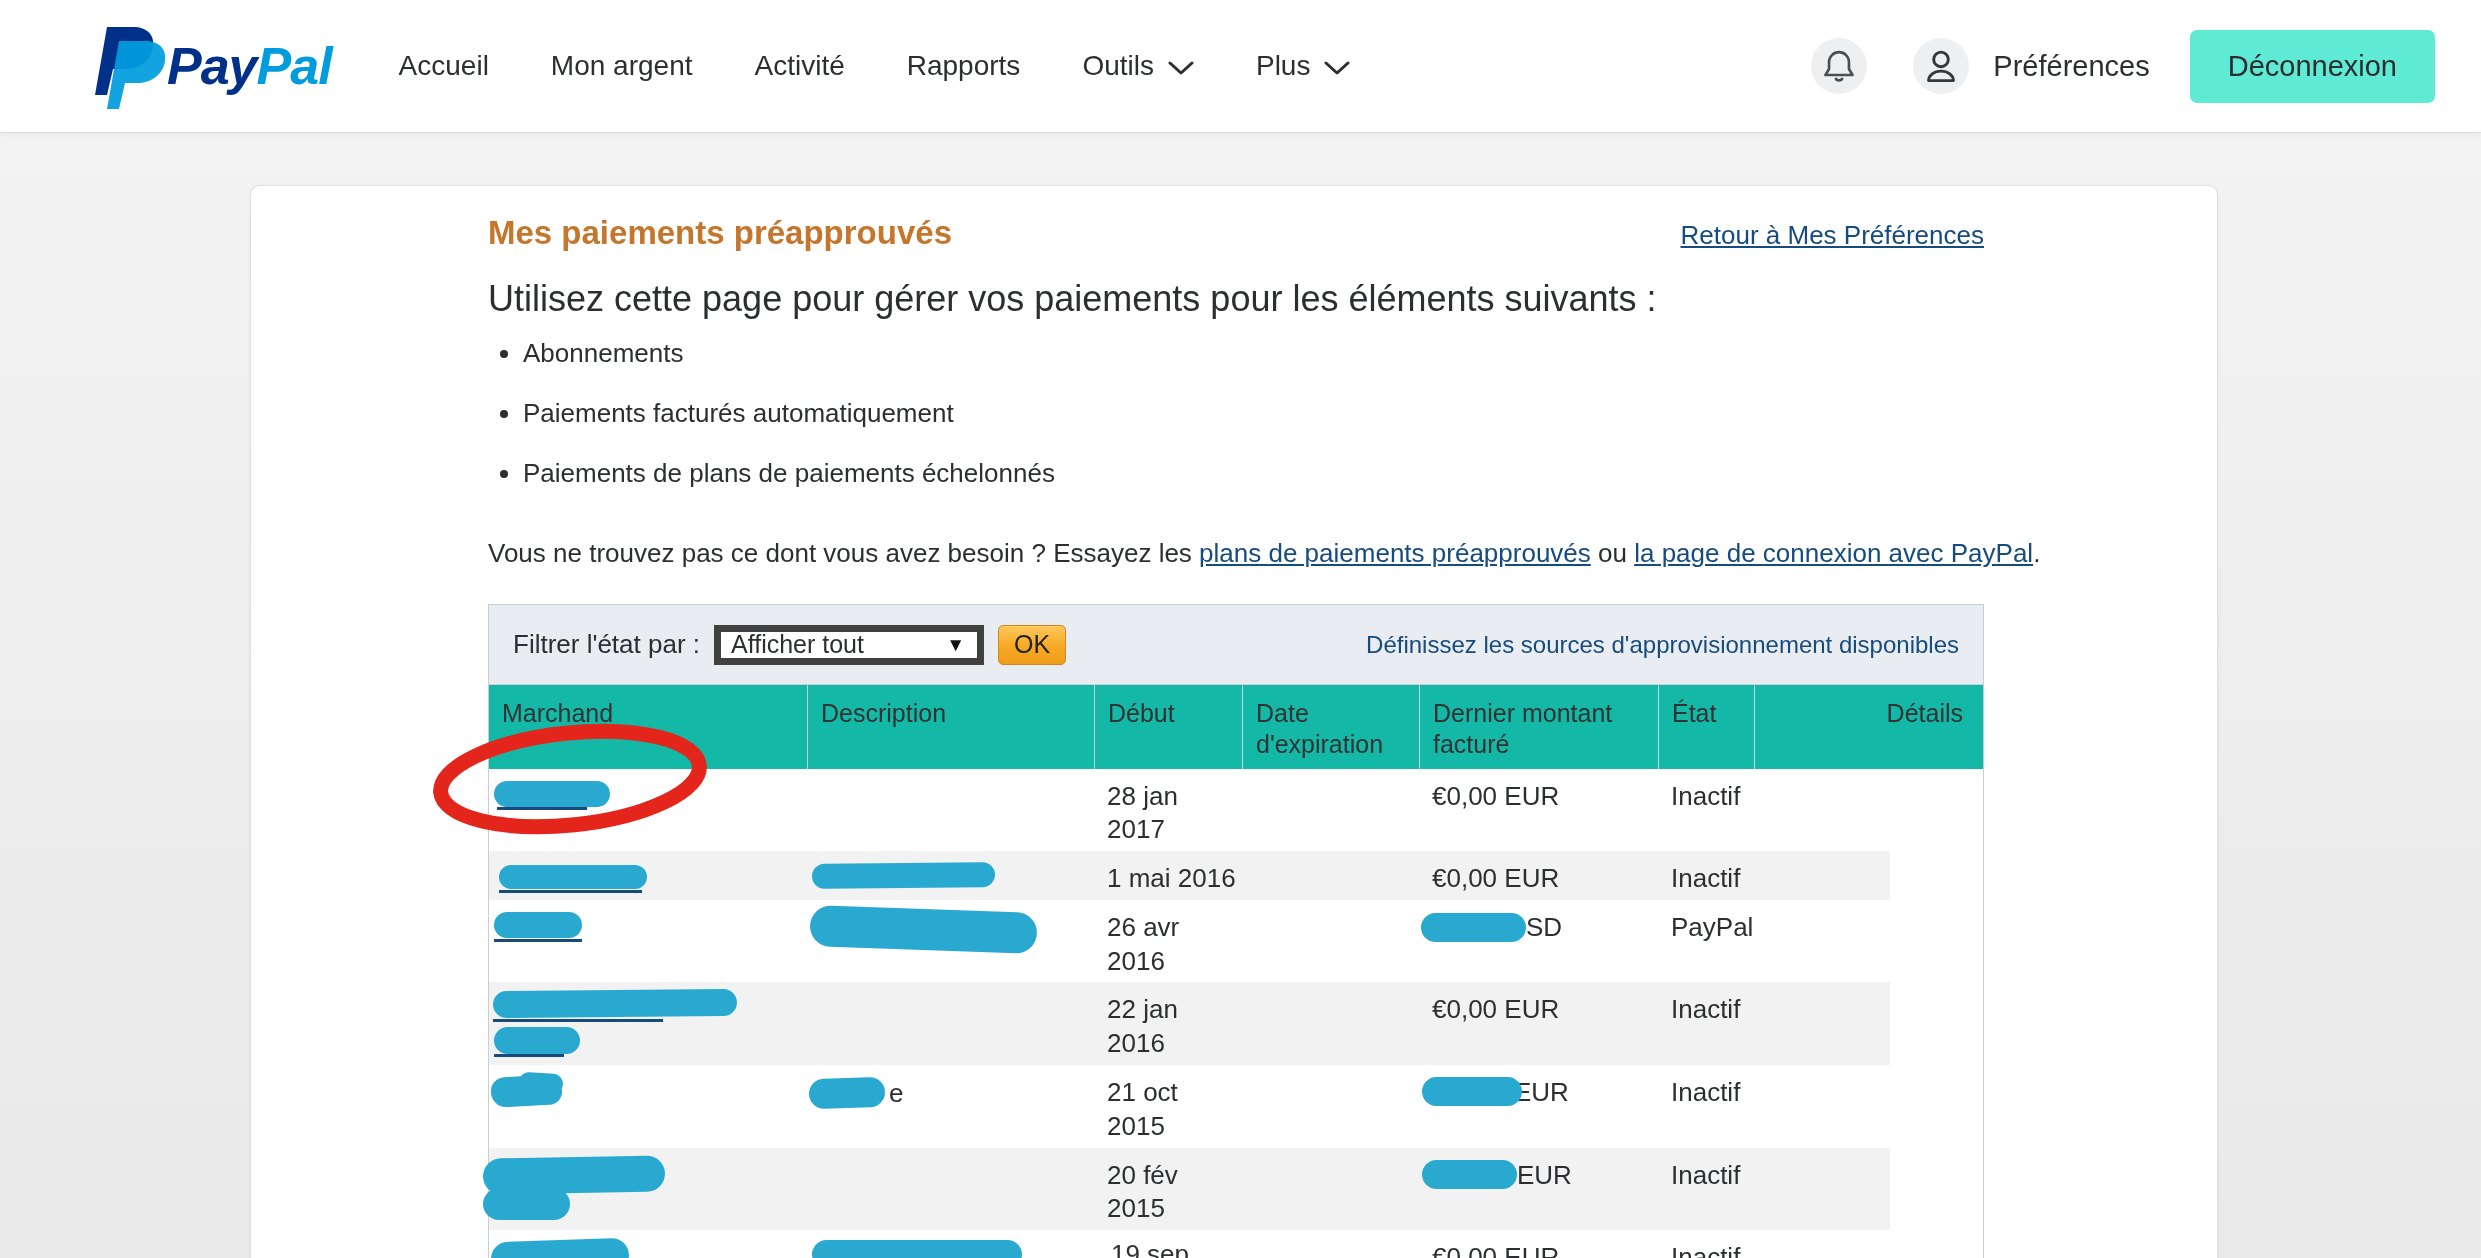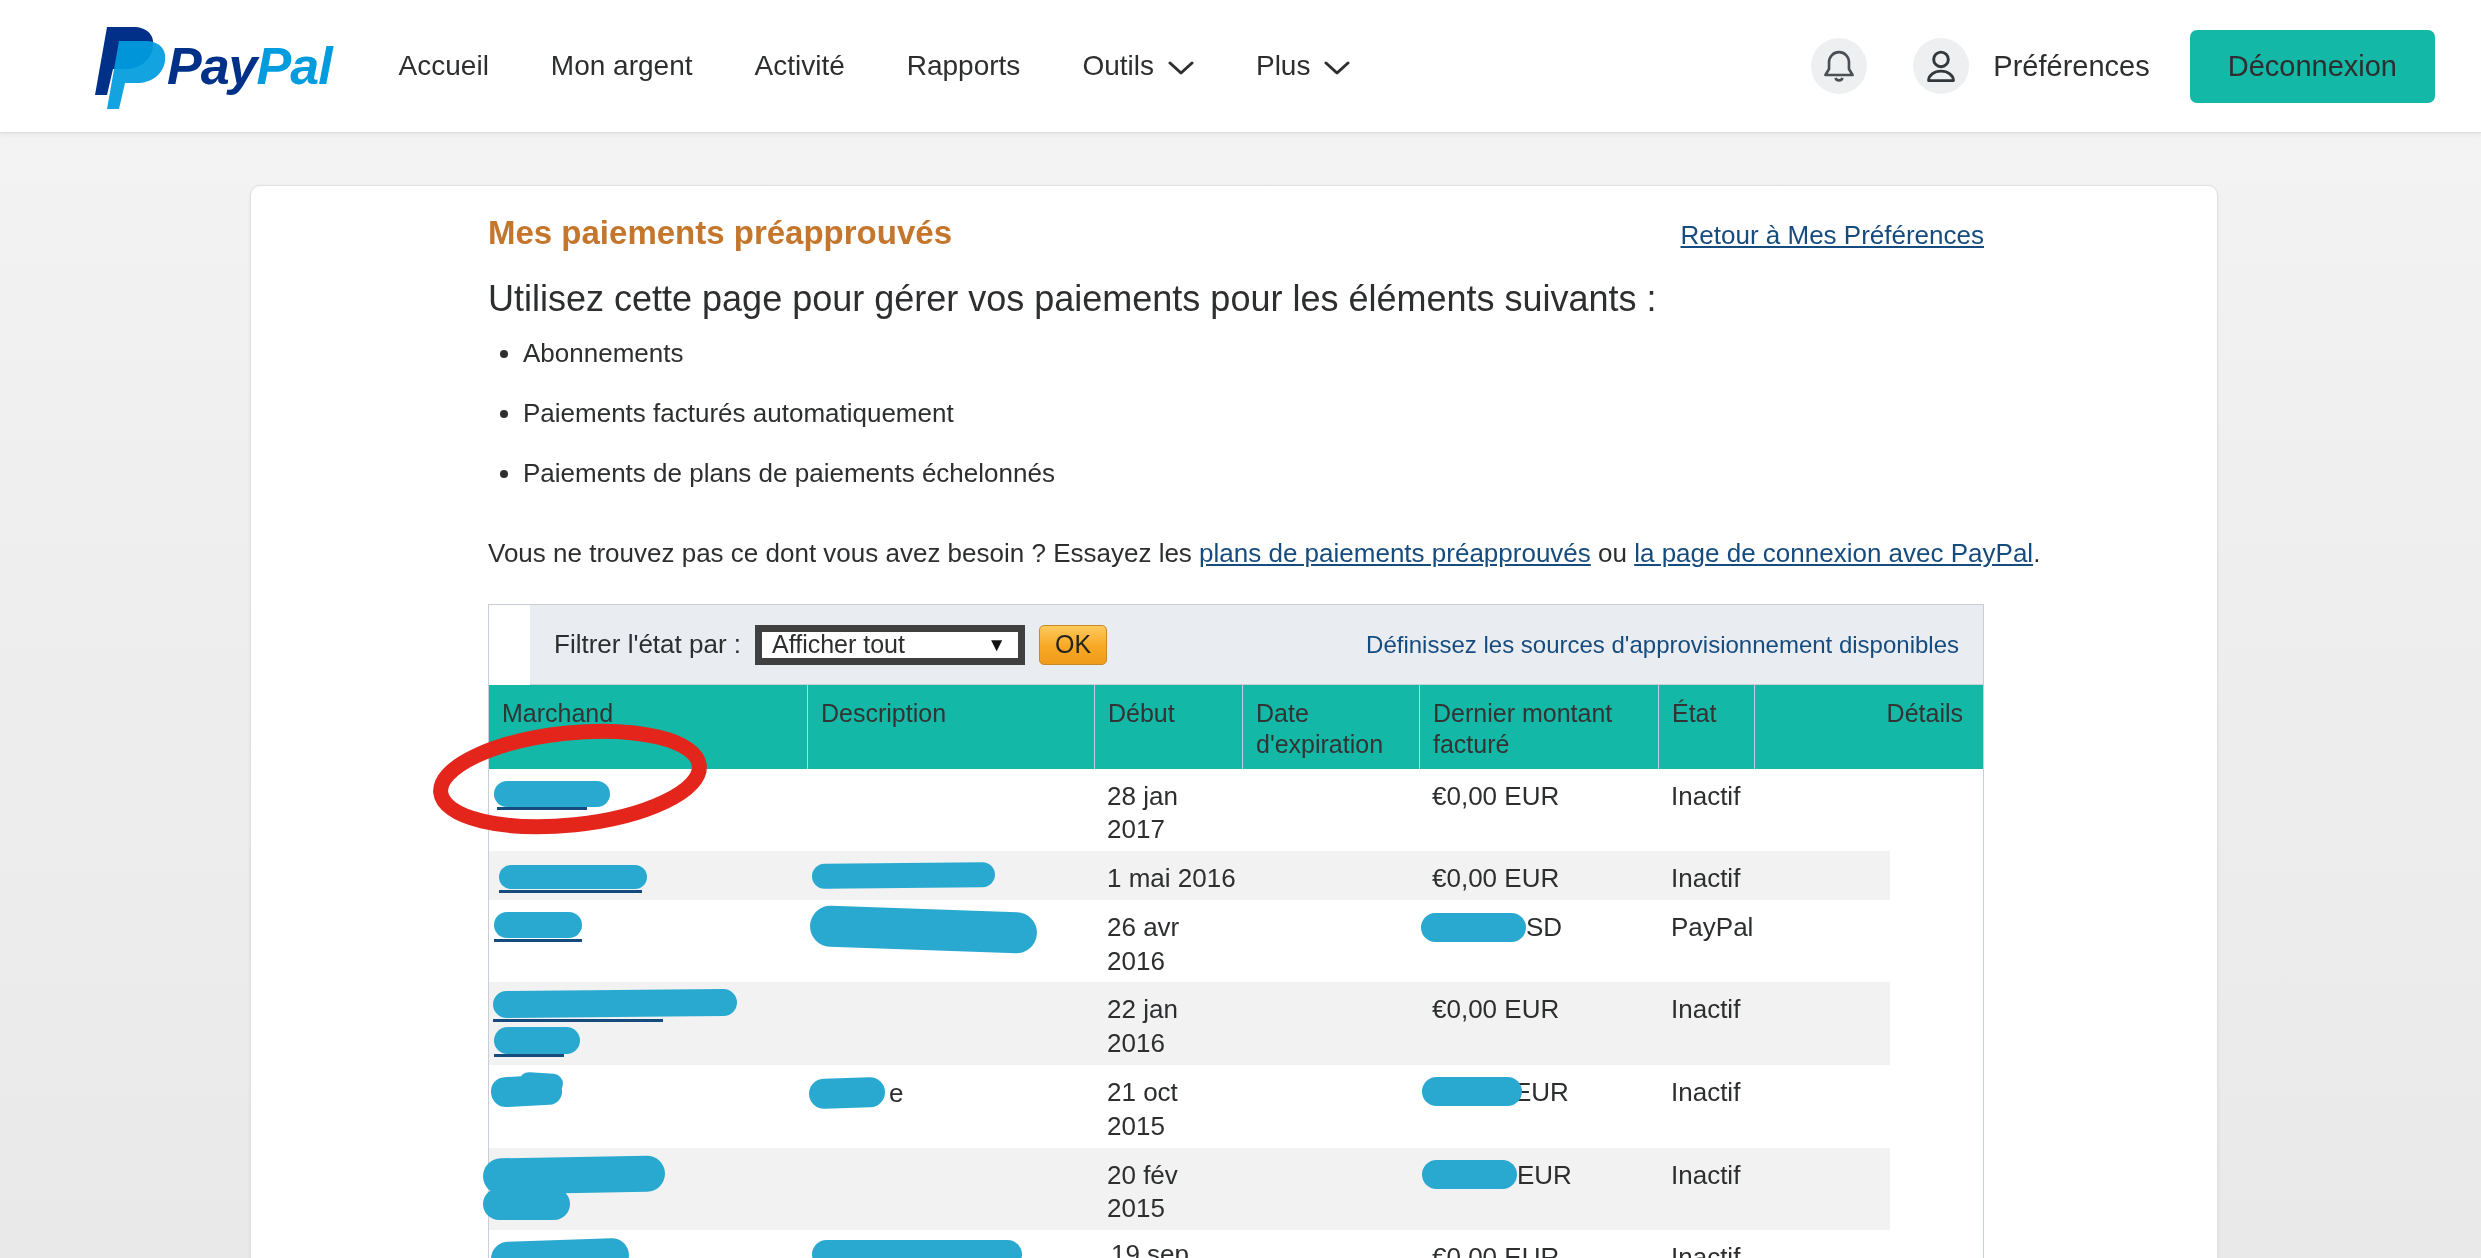--- a/index.html
+++ b/index.html
@@ -11,37 +11,37 @@
   .topnav{position:absolute;left:0;top:0;width:2481px;height:132px;background:#ffffff;
     border-bottom:1px solid #dedede;box-shadow:0 2px 4px rgba(0,0,0,.05);
     display:flex;align-items:center;z-index:5;}
   .logo{margin-left:95px;display:flex;align-items:center;}
   .nav-menu{display:flex;align-items:center;margin-left:36px;}
   .nav-item{font-size:28px;color:#2c2e2f;padding:0 31px;display:flex;align-items:center;cursor:pointer;white-space:nowrap;}
   .nav-item .chev{margin-left:14px;margin-top:4px;}
   .nav-right{margin-left:auto;margin-right:46px;display:flex;align-items:center;}
   .icon-circle{width:56px;height:56px;border-radius:50%;background:#edeff1;display:flex;align-items:center;justify-content:center;}
   .pref-label{font-size:29px;margin-left:24px;}
-  .logout-btn{margin-left:40px;background:#14b8a6;border:none;border-radius:7px;
+  .logout-btn{margin-left:40px;background:#5eead4;border:none;border-radius:7px;
     font-size:29px;color:#2c2e2f;padding:20px 38px;font-family:inherit;cursor:pointer;}
 
   
   .card{position:absolute;left:250px;top:185px;width:1966px;height:1130px;background:#ffffff;
     border:1px solid #e0e0e0;border-radius:10px;box-shadow:0 1px 3px rgba(0,0,0,.07);}
   .page-title{position:absolute;left:237px;top:28px;font-size:33px;font-weight:bold;color:#c4762c;}
   .back-link{position:absolute;right:233px;top:34px;font-size:26px;color:#164b7e;text-decoration:underline;cursor:pointer;}
   .intro{position:absolute;left:237px;top:92px;font-size:36px;}
   .bullets{position:absolute;left:248px;top:152px;margin:0;padding:0 0 0 24px;font-size:26px;}
   .bullets li{margin-bottom:29px;}
   .help{position:absolute;left:237px;top:352px;font-size:26px;}
   .help a{color:#164b7e;text-decoration:underline;cursor:pointer;}
 
   
   .tablebox{position:absolute;left:237px;top:418px;width:1496px;border:1px solid #c8ced6;box-sizing:border-box;background:#fff;}
-  .filterbar{height:80px;background:#e9edf1;border-bottom:1px solid #c8ced6;display:flex;align-items:center;padding:0 24px;box-sizing:border-box;margin-left:41px;}
+  .filterbar{height:80px;background:#e9edf1;border-bottom:1px solid #c8ced6;display:flex;align-items:center;padding:0 24px;box-sizing:border-box;}
   .filter-label{font-size:26px;}
   .select{margin-left:14px;width:270px;height:40px;background:#fff;border:7px solid #404040;
     display:flex;align-items:center;justify-content:space-between;padding:0 12px 0 10px;box-sizing:border-box;font-size:25px;cursor:pointer;}
   .select .arrow{font-size:19px;color:#111;}
   .ok-btn{margin-left:14px;width:68px;height:40px;border:1px solid #c98a24;border-radius:5px;
     background:linear-gradient(180deg,#ffc95c 0%,#f7a823 55%,#ef9c1b 100%);
     font-size:25px;color:#222;font-family:inherit;cursor:pointer;}
   .funding-link{margin-left:auto;font-size:24px;color:#164b7e;cursor:pointer;}
 
   .grid{display:grid;grid-template-columns:318px 287px 148px 177px 239px 96px 229px;}

